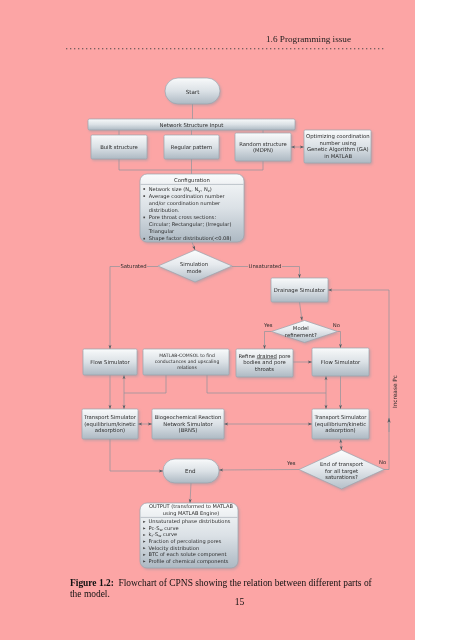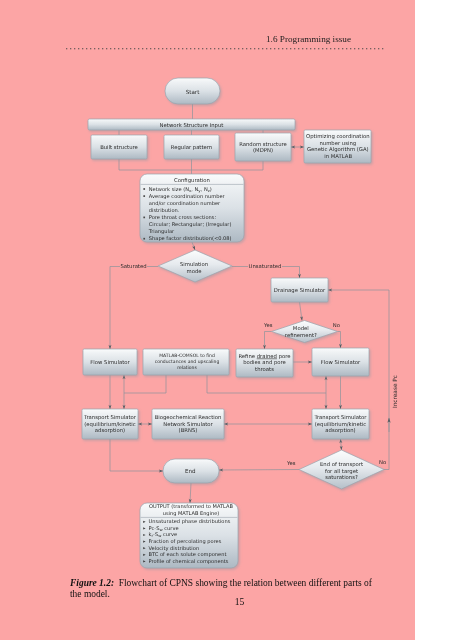--- a/index.html
+++ b/index.html
@@ -1,21 +1,21 @@
 <!DOCTYPE html>
 <html><head>
 <meta charset="utf-8">
 <style>
   html,body{margin:0;padding:0;background:#fff;}
   body{width:453px;height:640px;font-family:"Liberation Serif",serif;overflow:hidden;position:relative;}
   #page{position:absolute;left:0;top:0;width:415px;height:640px;background:#fca5a5;}
   .hdr{position:absolute;right:64px;top:34px;font-size:9.2px;color:#1d1d1d;white-space:nowrap;}
   .hdrline{position:absolute;left:66px;top:48px;width:320px;height:2px;}
   .cap{position:absolute;left:70px;top:578px;width:313px;font-size:9.45px;line-height:11.2px;color:#111;text-align:left;}
-  .cap b{font-weight:bold;font-style:italic;}
+  .cap b{font-weight:bold;}
   .capgap{display:inline-block;width:4.6px;}
   .pg{position:absolute;left:0;top:596px;width:453px;text-align:center;font-size:9.6px;color:#111;padding-left:13px;}
   svg{position:absolute;left:0;top:0;}
   .ft{font-family:"DejaVu Sans",sans-serif;fill:#2b2b2b;}
 </style>
 </head>
 <body>
 
 <div id="page">
   <div class="hdr">1.6 Programming issue</div>

